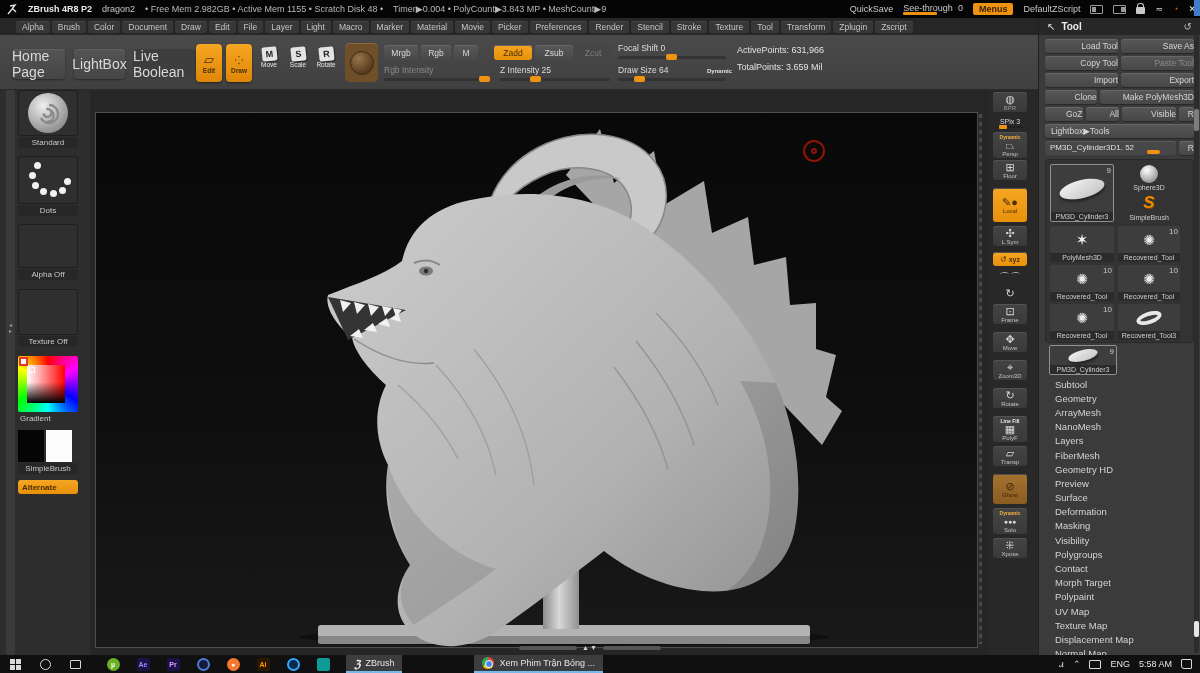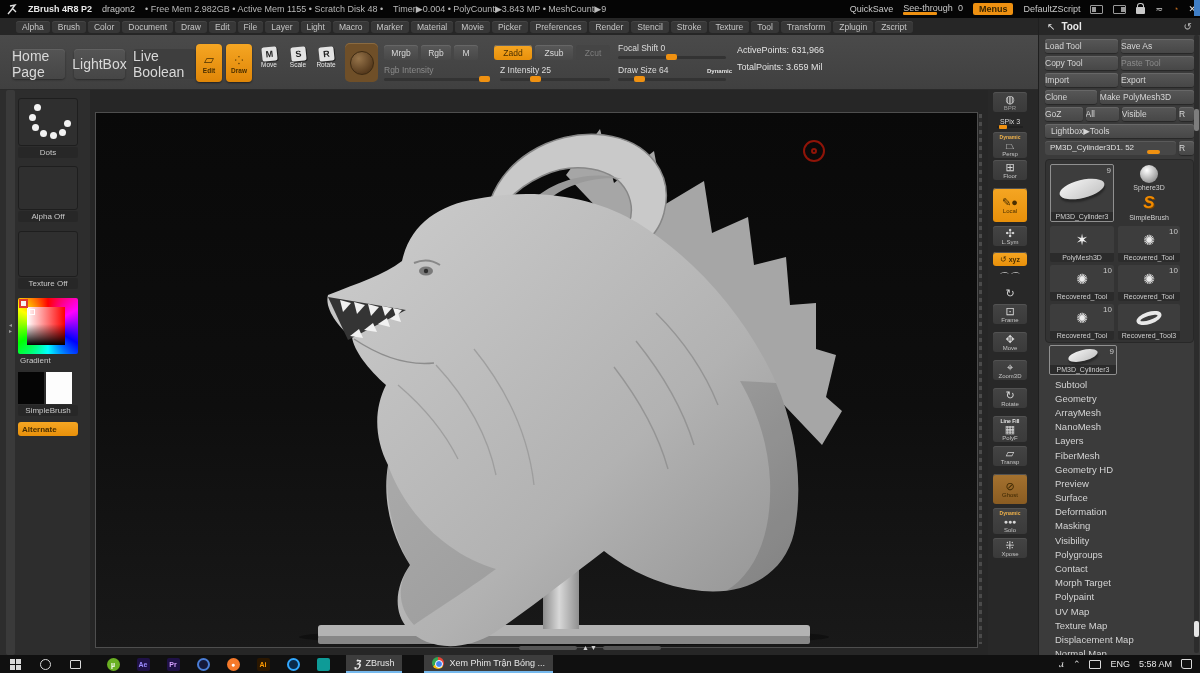--- a/index.html
+++ b/index.html
@@ -73,21 +73,21 @@
 .rsbtn.flat{background:none;box-shadow:none}
 .tinydyn{font-size:5px;color:#f0b24a;font-weight:bold}
 .rsbtn .trk2{width:26px;height:2px;background:#202020;margin-top:1px;position:relative}
 .rsbtn .trk2 i{position:absolute;left:2px;top:-1px;width:8px;height:4px;background:#ef9111;border-radius:1px}
 
 .tray{position:absolute;left:1038px;top:18px;width:162px;height:637px;background:#3b3b3b;border-left:1px solid #1f1f1f}
 .tray-header{height:17px;background:#272727;color:#eaeaea;font-size:10px;display:flex;align-items:center;gap:6px;padding:0 8px}
 .tray-header .spin{margin-left:auto;color:#bdbdbd;font-size:10px}
 .tray-body{padding:4px 6px 0}
 .prow{display:flex;gap:3px;margin-bottom:3px}
-.pbtn{flex:1;background:linear-gradient(#575757,#474747);border-radius:3px;color:#d6d6d6;font-size:8.5px;text-align:left;padding:2px 0;box-shadow:inset 0 1px 0 #676767,0 1px 1px rgba(0,0,0,.35);white-space:nowrap;overflow:hidden}
+.pbtn{flex:1;background:linear-gradient(#575757,#474747);border-radius:3px;color:#d6d6d6;font-size:8.5px;text-align:right;padding:2px 0;box-shadow:inset 0 1px 0 #676767,0 1px 1px rgba(0,0,0,.35);white-space:nowrap;overflow:hidden}
 .pbtn.dim{color:#8a8a8a}
 .pslider{position:relative;flex:1;background:#474747;border-radius:3px;color:#e0e0e0;font-size:8px;padding:2px 5px;box-shadow:inset 0 1px 0 #5a5a5a;white-space:nowrap;overflow:hidden}
 .pslider .nub{position:absolute;right:16px;bottom:1px;width:13px;height:4px;background:#ef9111;border-radius:2px}
 .rbtn{width:15px;flex:none}
 .tool-thumbs{position:relative;margin:4px 0 4px;background:#333;border:1px solid #282828;border-radius:4px;height:184px}
 .ttile{position:absolute;background:#3d3d3d;border:1px solid #4a4a4a;border-radius:2px;display:flex;flex-direction:column;align-items:center;justify-content:flex-end;overflow:hidden}
 .ttile.sel{border-color:#909090}
 .ttile .badge{position:absolute;right:2px;top:1px;font-size:8px;color:#c9c9c9}
 .ttile .tlabel{font-size:7px;color:#cfcfcf;white-space:nowrap;background:rgba(30,30,30,.55);width:100%;text-align:center;padding:1px 0}
 .ttile .ico{flex:1;display:flex;align-items:center;justify-content:center;width:100%}
@@ -236,20 +236,29 @@
     <div class="pts" style="left:707px;top:33px;font-size:6px;font-weight:bold">Dynamic</div>
     <div class="pts" style="left:737px;top:10px">ActivePoints: 631,966</div>
     <div class="pts" style="left:737px;top:27px">TotalPoints: 3.659 Mil</div>
   </div>
 
   <div class="leftbar">
     <div class="l-divider">
       <div class="arr">◂<br>▸</div>
     </div>
     <div class="lb-col">
+      <div class="lb-tile" style="margin-top:0">
+        <div class="lb-thumb">
+            <div class="sphere-std"></div>
+          <svg width="30" height="30" viewBox="0 0 30 30" style="position:absolute;left:15px;top:8px">
+              <path d="M15 6 a9 9 0 1 1 -8 13 a6.5 6.5 0 1 0 5.5 -9 a4 4 0 1 1 -3 4.5" fill="none" stroke="#8b8b8b" stroke-width="2.4"></path>
+            </svg>
+        </div>
+        <div class="lb-label">Standard</div>
+      </div>
       <div class="lb-tile" style="margin-top:8px">
         <div class="lb-thumb" style="height:48px">
           <div class="dotbox">
             <i style="left:8px;top:2px"></i>
               <i style="left:3px;top:12px"></i>
               <i style="left:6px;top:22px"></i>
               <i style="left:14px;top:28px"></i>
               <i style="left:24px;top:30px"></i>
               <i style="left:33px;top:27px"></i>
               <i style="left:38px;top:18px"></i>
@@ -584,21 +593,21 @@
     <div class="tb-ico">
         <span class="appico circ" style="background:#0b2a4a;border:2px solid #31a8ff"></span>
       </div>
     <div class="tb-ico">
         <span class="appico" style="background:#0e9b97;color:#fff"></span>
       </div>
     <div class="task-tile">
       <span class="zb-glyph">ℨ</span>
       <span>ZBrush</span>
     </div>
-    <div class="task-tile" style="margin-left:22px">
+    <div class="task-tile" style="margin-left:72px">
       <span class="chrome-ico"></span>
       <span>Xem Phim Trận Bóng ...</span>
     </div>
     <div class="tb-right-area">
       <span style="color:#d9d9d9;font-size:10px">ꮧ</span>
       <span style="color:#d9d9d9">⌃</span>
       <span class="monico"></span>
       <span>ENG</span>
       <span>5:58 AM</span>
       <span class="noteico"></span>

